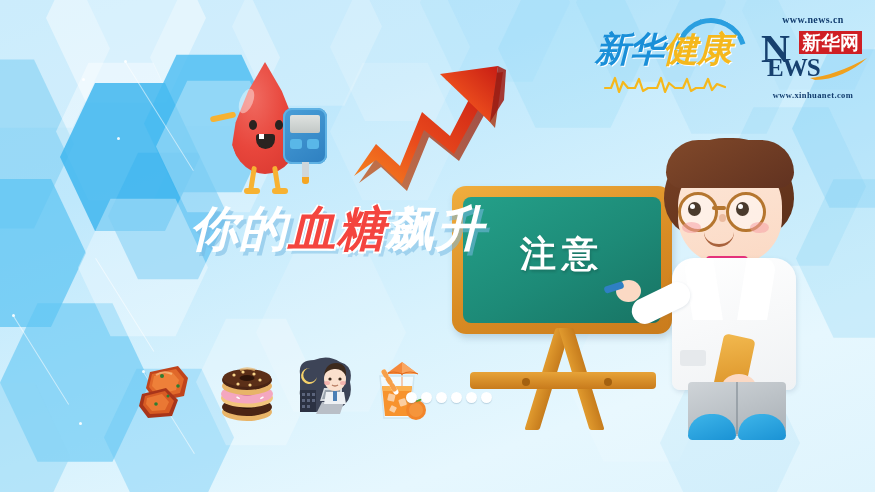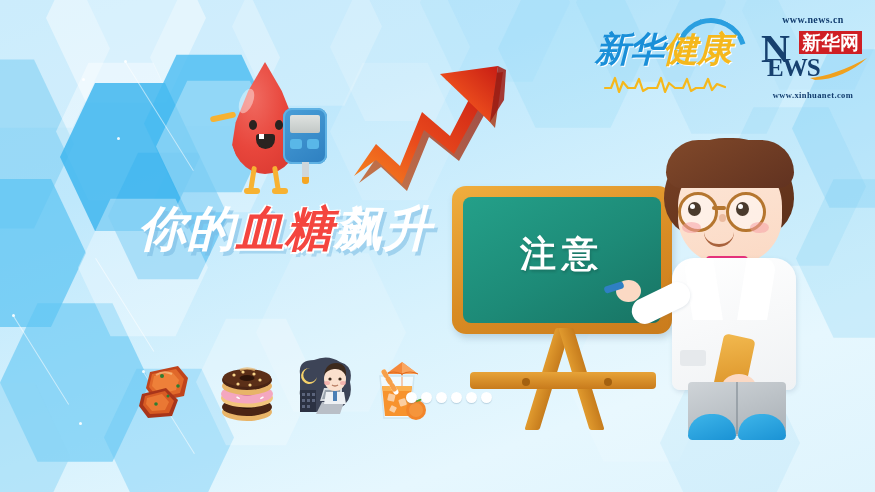--- a/index.html
+++ b/index.html
@@ -46,21 +46,21 @@
   .xhRed{position:absolute;left:40px;top:0px;background:#cf1f24;color:#fff;font-size:19px;font-weight:bold;padding:2px 3px;line-height:1.05;letter-spacing:0px;}
   .xhSwoosh{position:absolute;right:-2px;top:26px;width:60px;height:24px;}
 
   
   .title{position:absolute;left:124px;top:204px;width:360px;}
   .tline{
     font-size:48px;font-weight:bold;font-style:italic;line-height:1.04;
     letter-spacing:1px;white-space:nowrap;color:#ffffff;
     text-shadow:3px 4px 0 rgba(120,185,225,.55);
   }
-  .tline2{margin-left:14px;}
+  .tline2{margin-left:14px;text-align:right;}
   .tred{color:#f4453f;text-shadow:-1.5px -1.5px 0 #fff,1.5px -1.5px 0 #fff,-1.5px 1.5px 0 #fff,1.5px 1.5px 0 #fff,4px 5px 0 rgba(120,185,225,.45);}
 
   
   .drop{position:absolute;left:222px;top:62px;width:86px;height:122px;}
   .dropBody{
     position:absolute;left:8px;top:0;width:70px;height:112px;
     background:radial-gradient(ellipse at 34% 32%,#f06a60 0%,#e8463c 48%,#d4342c 100%);
     border-radius:50% 50% 50% 50%/62% 62% 38% 38%;
     clip-path:polygon(50% 0%,74% 26%,92% 54%,97% 74%,86% 94%,62% 104%,38% 104%,14% 94%,3% 74%,8% 54%,26% 26%);
   }

